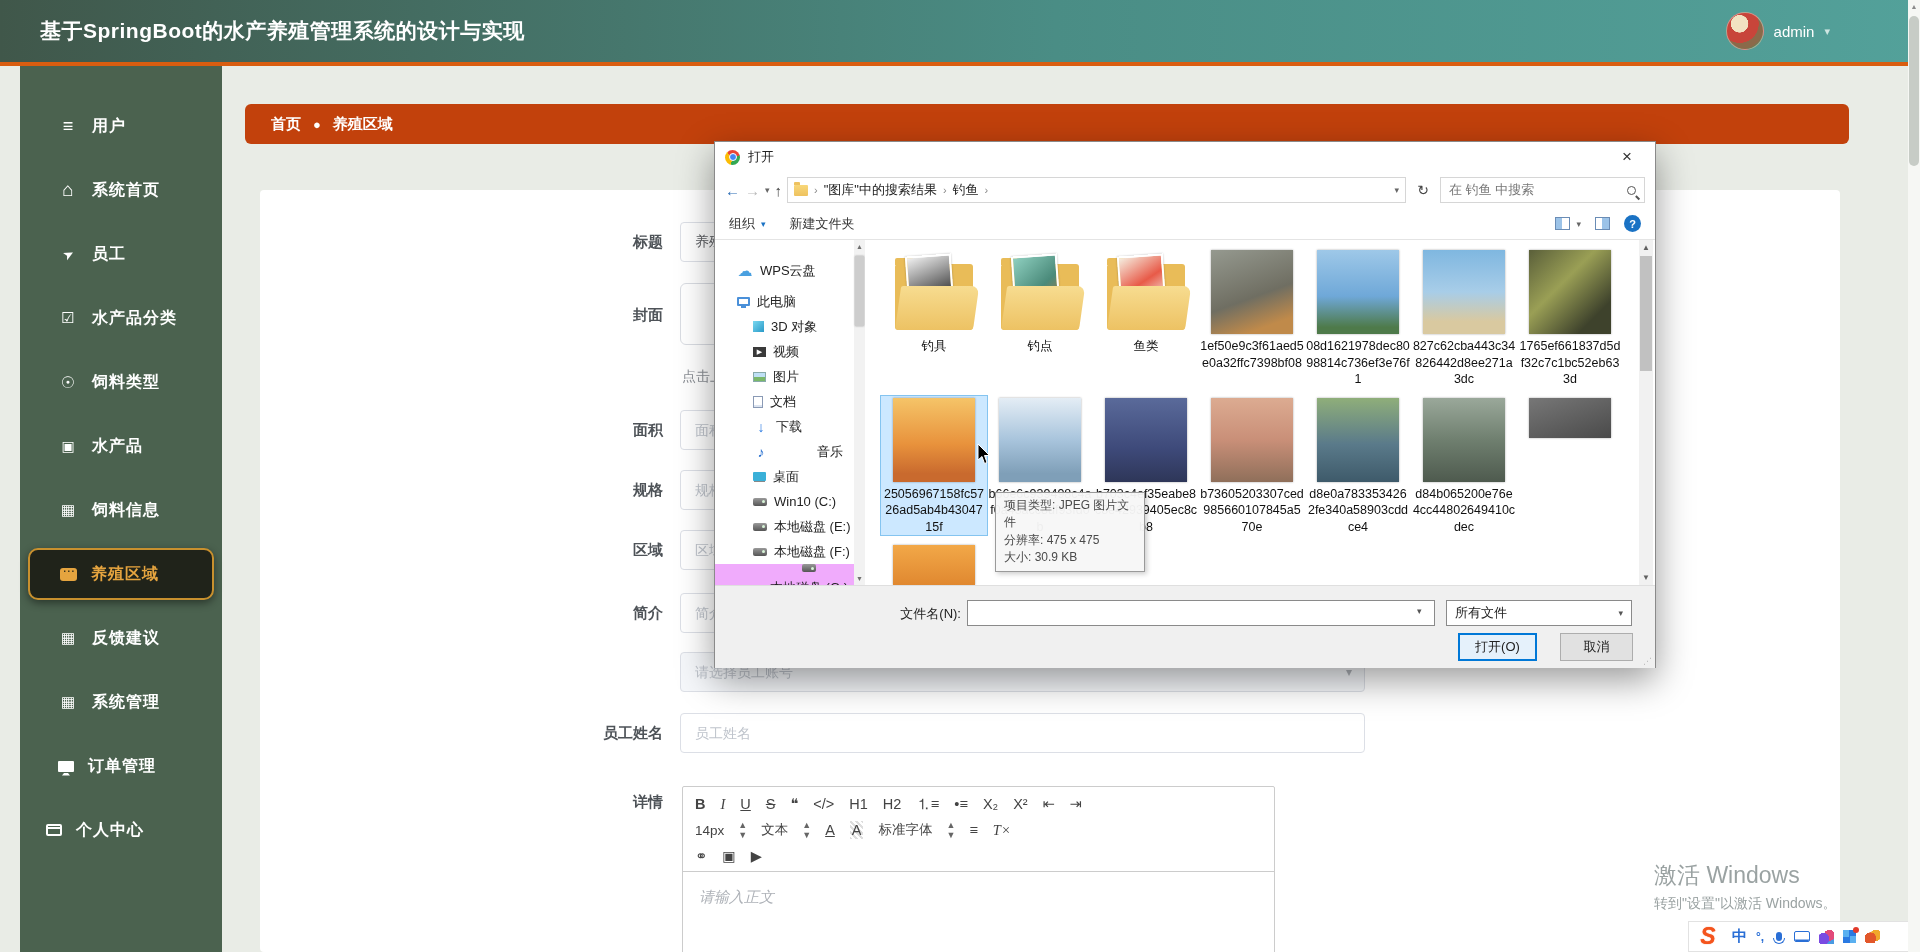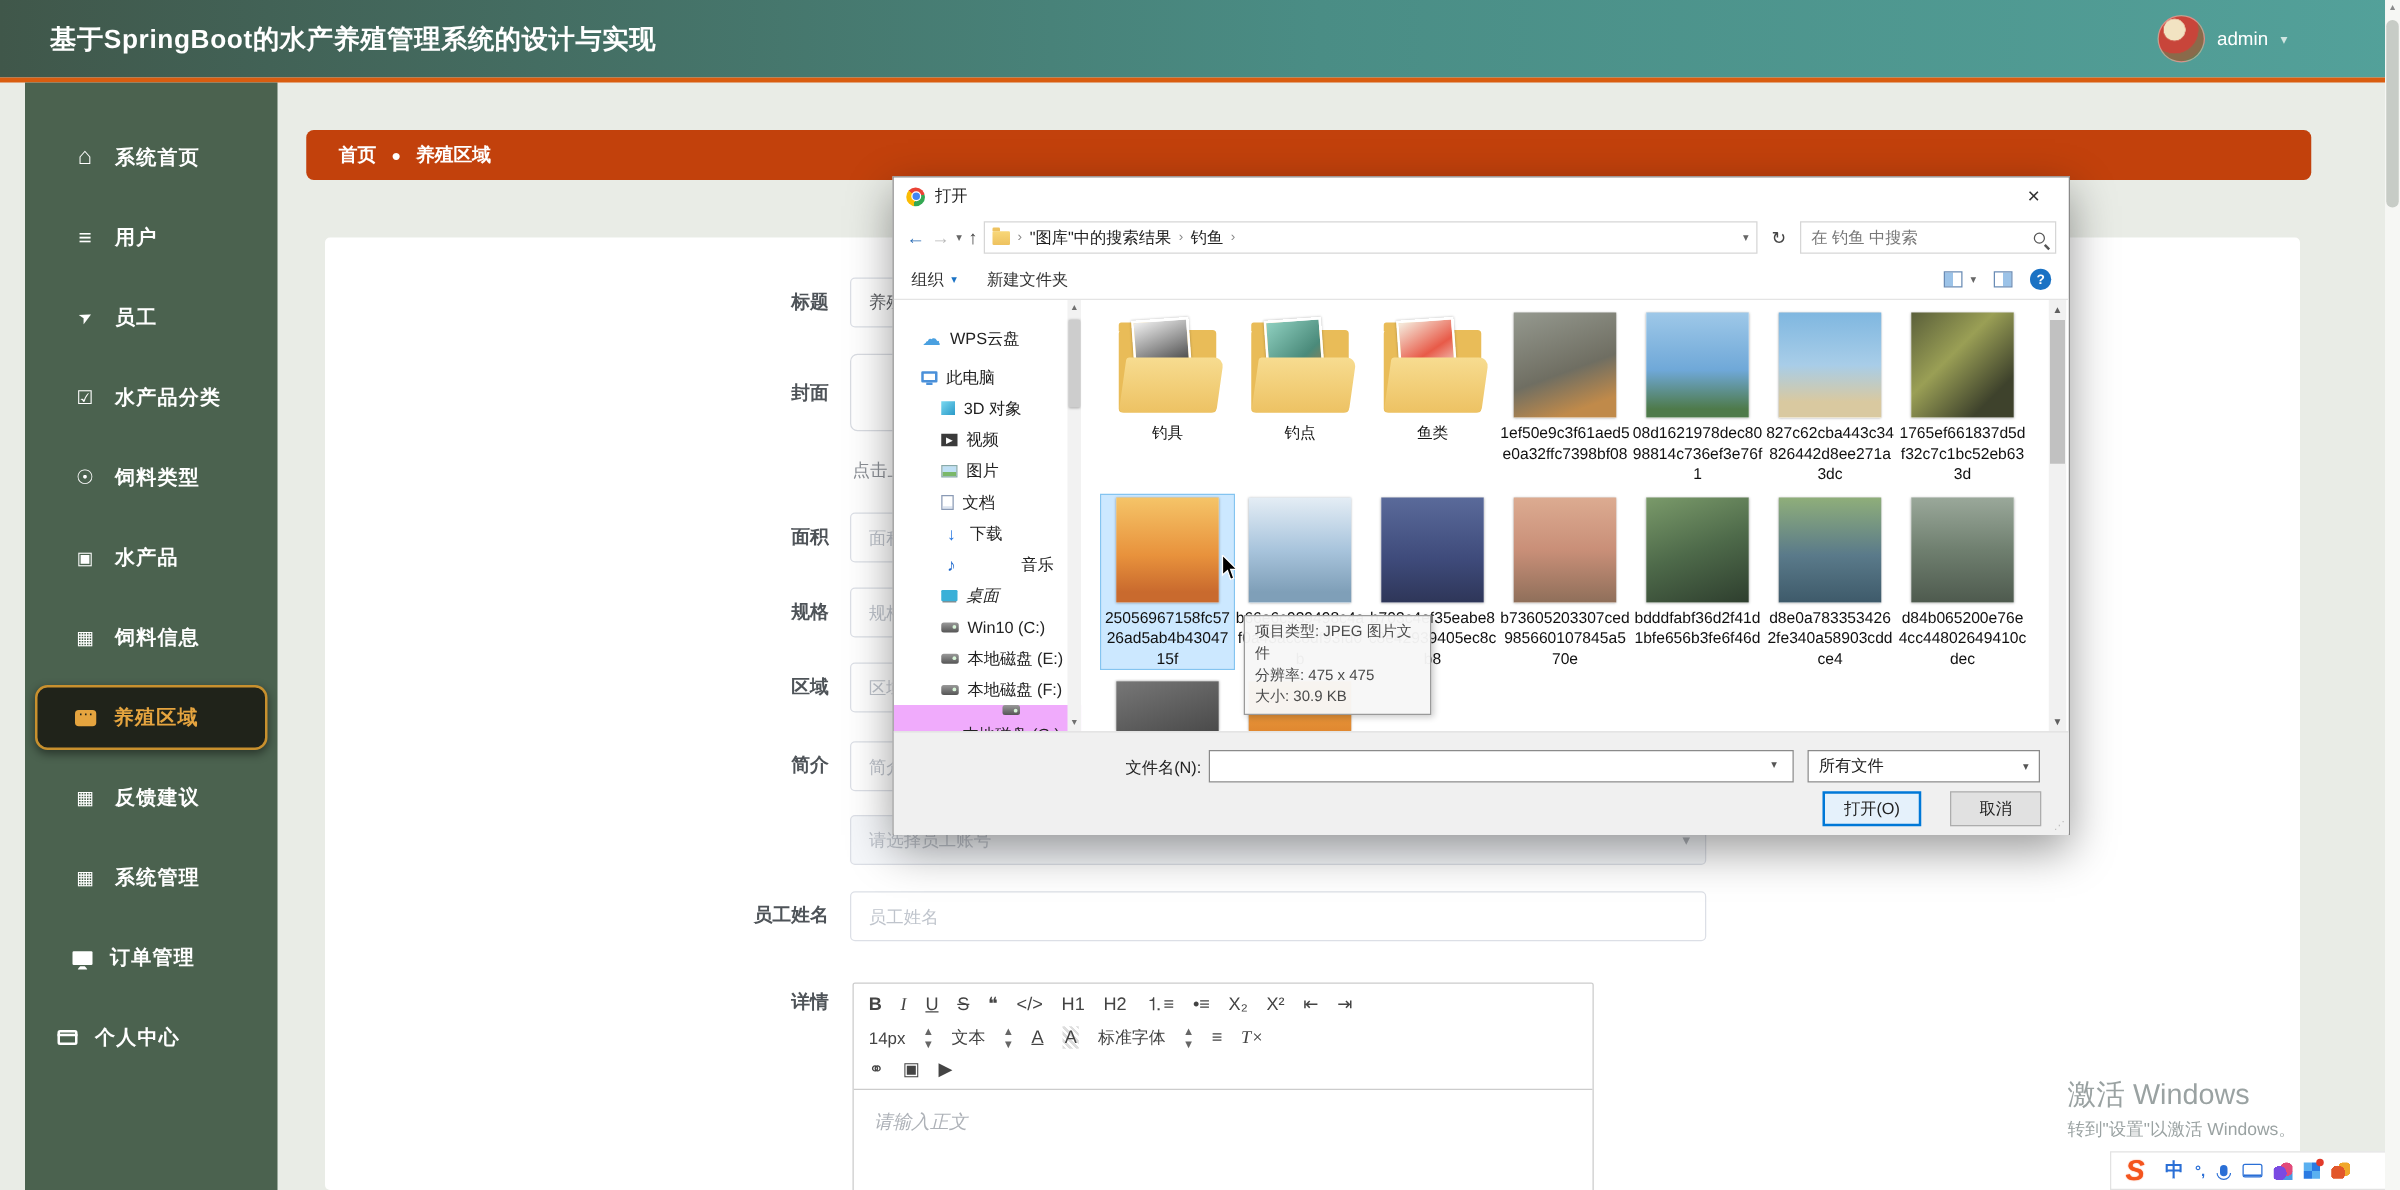--- a/index.html
+++ b/index.html
@@ -189,26 +189,26 @@
   <div class="userbox">
     <div class="avatar"></div>
     <span class="username">admin</span>
     <span class="caret">▾</span>
   </div>
 </div>
 <div id="orange-bar"></div>
 
 <div id="sidebar">
     <div class="sb-item">
+      <span class="si si-menu"></span>
+      <span class="sb-label">用户</span>
+    </div>
+    <div class="sb-item">
       <span class="si si-home"></span>
       <span class="sb-label">系统首页</span>
-    </div>
-    <div class="sb-item">
-      <span class="si si-menu"></span>
-      <span class="sb-label">用户</span>
     </div>
     <div class="sb-item">
       <span class="si si-send"></span>
       <span class="sb-label">员工</span>
     </div>
     <div class="sb-item">
       <span class="si si-clipboard"></span>
       <span class="sb-label">水产品分类</span>
     </div>
     <div class="sb-item">
@@ -394,21 +394,21 @@
             <span>文档</span>
           </div>
           <div class="nav-item" style="padding-left: 38px;">
             <span class="ni ni-down"></span>
             <span>下载</span>
           </div>
           <div class="nav-item" style="padding-left: 38px; gap: 48px;">
             <span class="ni ni-music"></span>
             <span>音乐</span>
           </div>
-          <div class="nav-item" style="padding-left: 38px; font-style: italic;">
+          <div class="nav-item" style="padding-left: 38px;">
             <span class="ni ni-desk"></span>
             <span>桌面</span>
           </div>
           <div class="nav-item" style="padding-left: 38px;">
             <span class="ni ni-drive"></span>
             <span>Win10 (C:)</span>
           </div>
           <div class="nav-item" style="padding-left: 38px;">
             <span class="ni ni-drive"></span>
             <span>本地磁盘 (E:)</span>
@@ -478,24 +478,20 @@
             <div class="thumb t6"></div>
             <div class="fname">b66e6c939498c4af0a43acc8df93fd0b</div>
           </div>
           <div class="cell">
             <div class="thumb t7"></div>
             <div class="fname">b703c4ef35eabe8c8e42939405ec8cb8</div>
           </div>
           <div class="cell">
             <div class="thumb t8"></div>
             <div class="fname">b73605203307ced985660107845a570e</div>
-          </div>
-          <div class="cell">
-            <div class="thumb t9"></div>
-            <div class="fname">bdddfabf36d2f41d1bfe656b3fe6f46d</div>
           </div>
           <div class="cell">
             <div class="thumb t10"></div>
             <div class="fname">d8e0a7833534262fe340a58903cddce4</div>
           </div>
           <div class="cell">
             <div class="thumb t11"></div>
             <div class="fname">d84b065200e76e4cc44802649410cdec</div>
           </div>
           <div class="cell partial">

